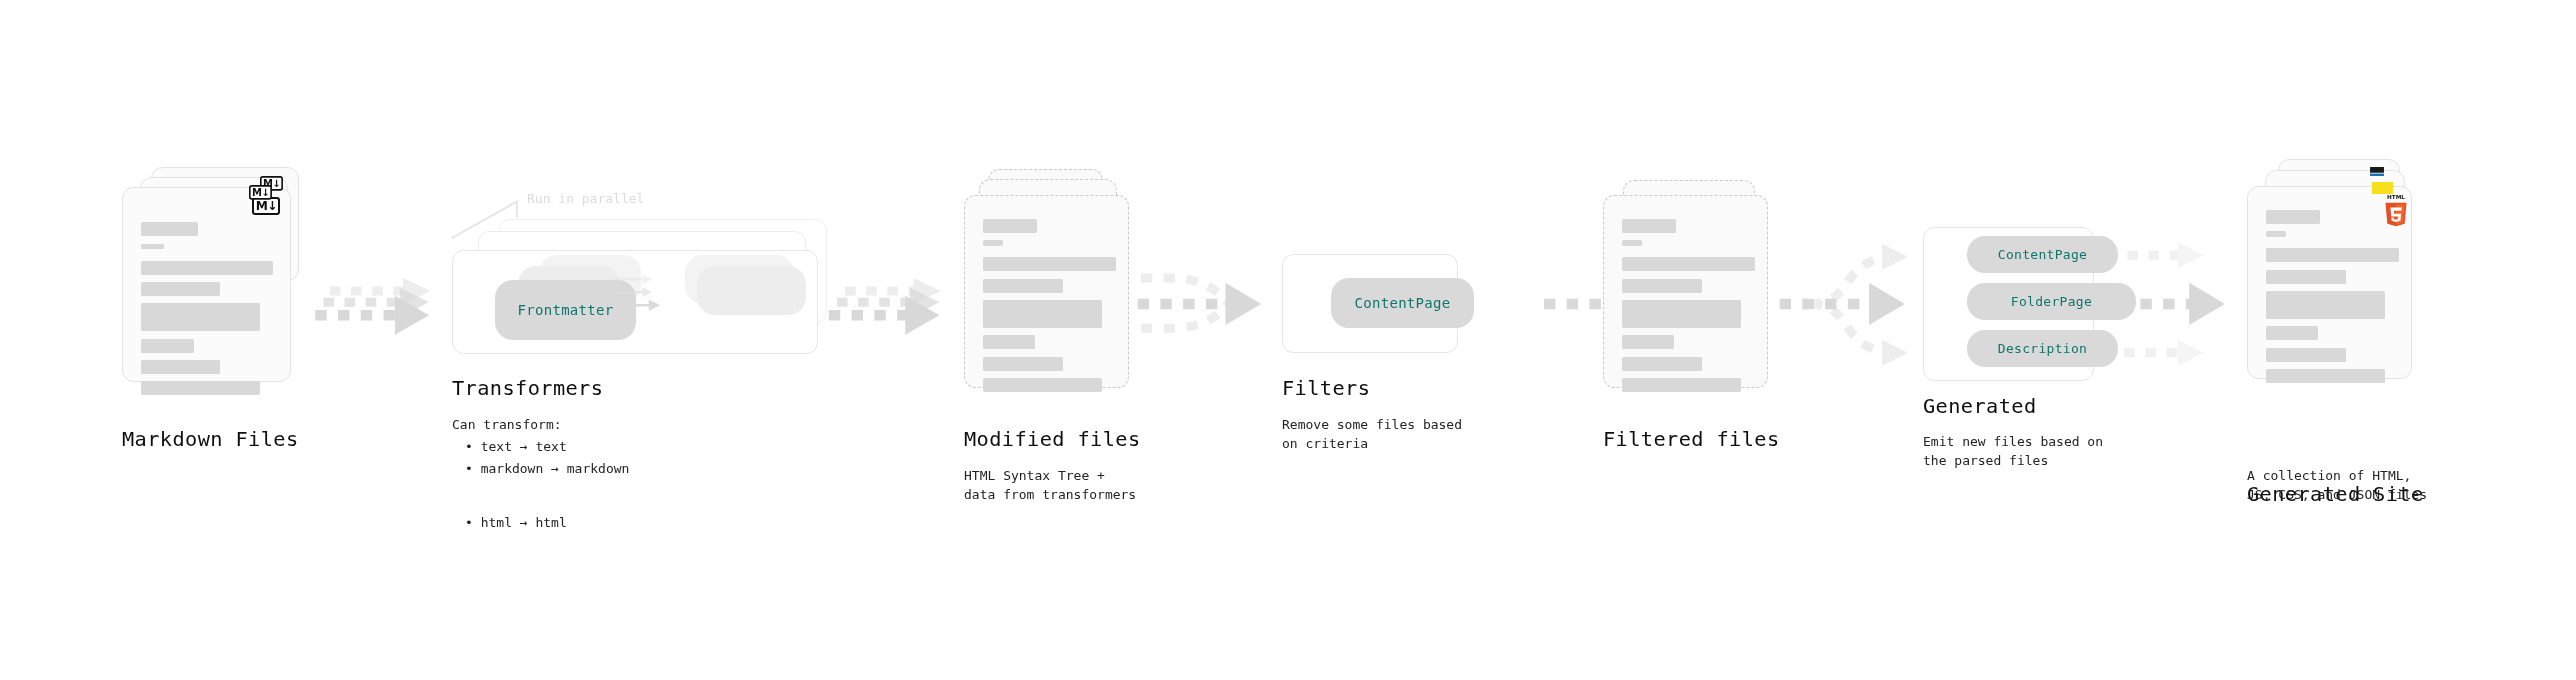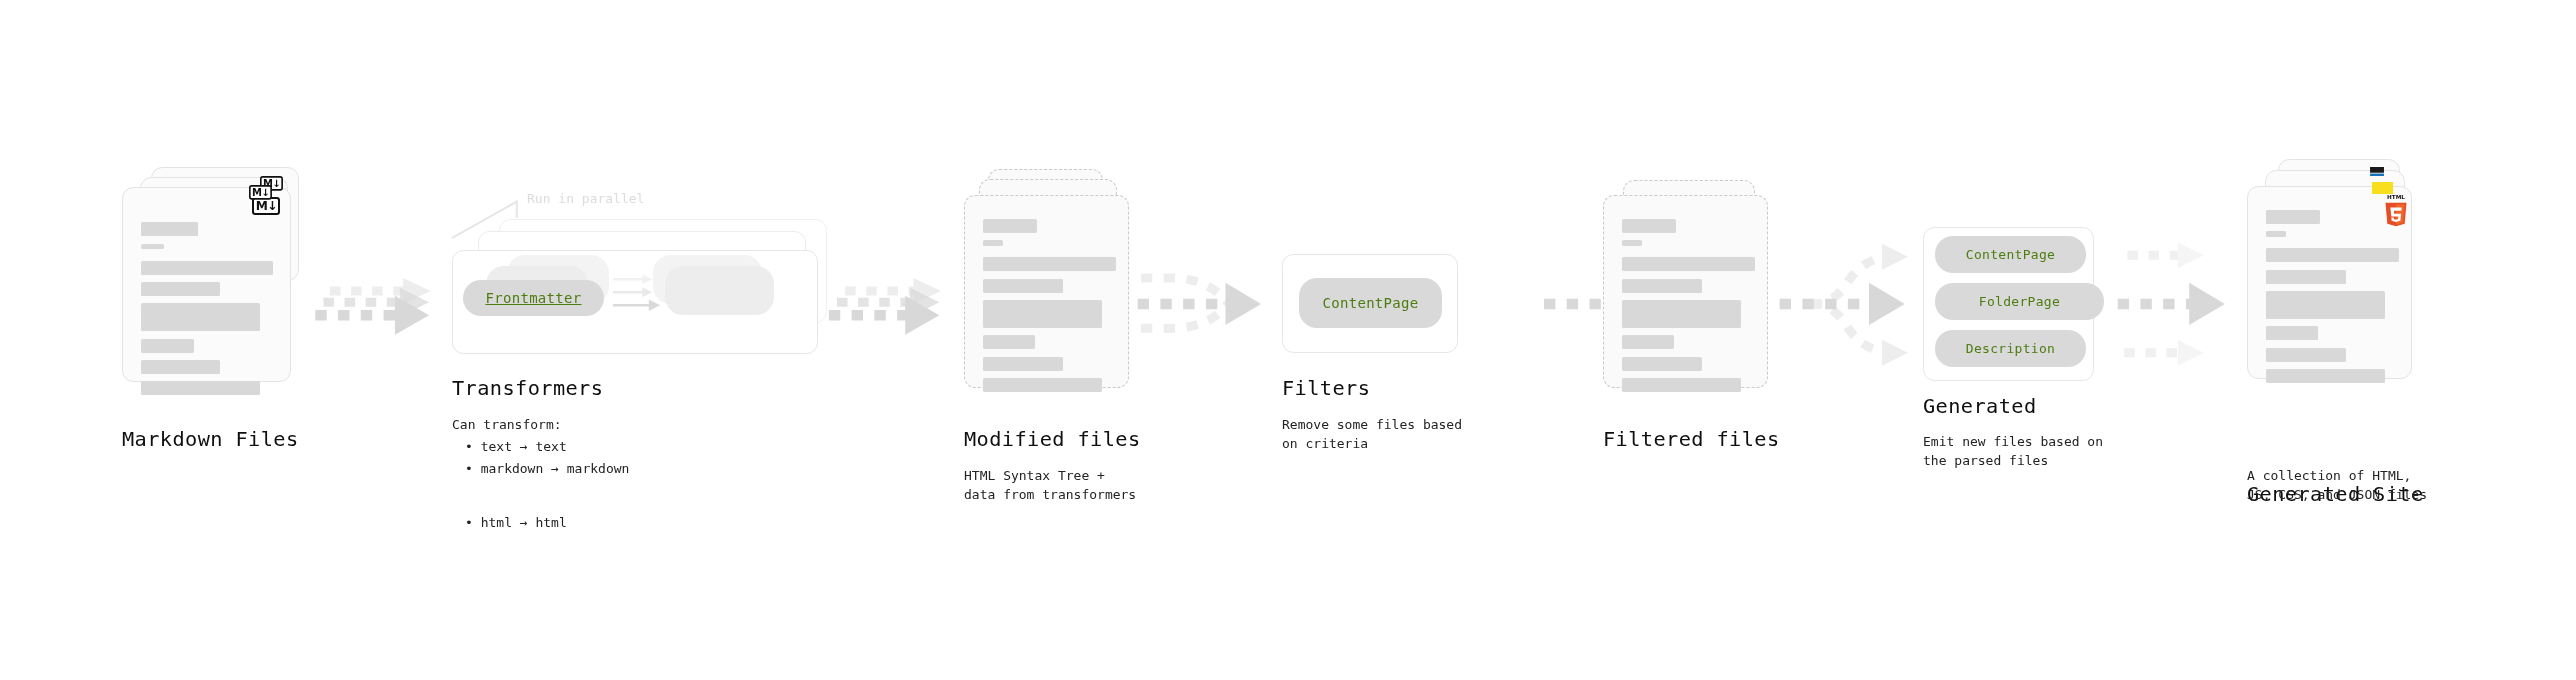--- a/index.html
+++ b/index.html
@@ -53,25 +53,26 @@
     border:1.6px solid #e6e6e6;
     border-radius:11.4px;
     box-sizing:border-box;
     background:#ffffff;
   }
   .chip{
     position:absolute;
     background:#d9d9d9;
     border-radius:18px;
     display:flex;align-items:center;justify-content:center;
-    color:#4d7c0f;
+    color:#0f766e;
     font-size:14px;
     letter-spacing:0.3px;
     box-sizing:border-box;
     white-space:nowrap;
+    margin-left:32px;
   }
   .chip.ghost{background:#ededed;}
   .chip.ghost2{background:#f3f3f3;}
 
   
   .title{
     position:absolute;
     font-size:20.3px;
     color:#0f0f0f;
     letter-spacing:0.4px;
@@ -196,21 +197,21 @@
 
   <div class="note" style="left:527px;top:191px;">Run in parallel</div>
 
   <div class="group" style="left:499px;top:219px;width:328px;height:104px;border-color:#f0f0f0;"></div>
   <div class="group" style="left:478px;top:231px;width:328px;height:104px;border-color:#ececec;"></div>
   <div class="group" style="left:452px;top:250px;width:366px;height:104px;">
   </div>
 
   <div class="chip ghost2" style="left:507px;top:255px;width:102px;height:49px;"></div>
   <div class="chip ghost" style="left:486px;top:266px;width:102px;height:49px;"></div>
-  <div class="chip" style="left:463px;top:280px;width:141px;height:36px;text-decoration:underline;">Frontmatter</div>
+  <div class="chip" style="left:463px;top:280px;width:141px;height:60px;">Frontmatter</div>
 
   <div class="chip ghost2" style="left:653px;top:255px;width:109px;height:49px;"></div>
   <div class="chip ghost" style="left:665px;top:266px;width:109px;height:49px;"></div>
 
   <svg class="abs" style="left:613px;top:271px;width:57px;height:49px;" viewBox="0 0 70 60">
     <g opacity="0.5">
       <line x1="0" y1="10" x2="38" y2="10" stroke="#e4e4e4" stroke-width="3"></line>
       <polygon points="36,4 48,10 36,16" fill="#e4e4e4"></polygon>
     </g>
     <g opacity="0.7">

